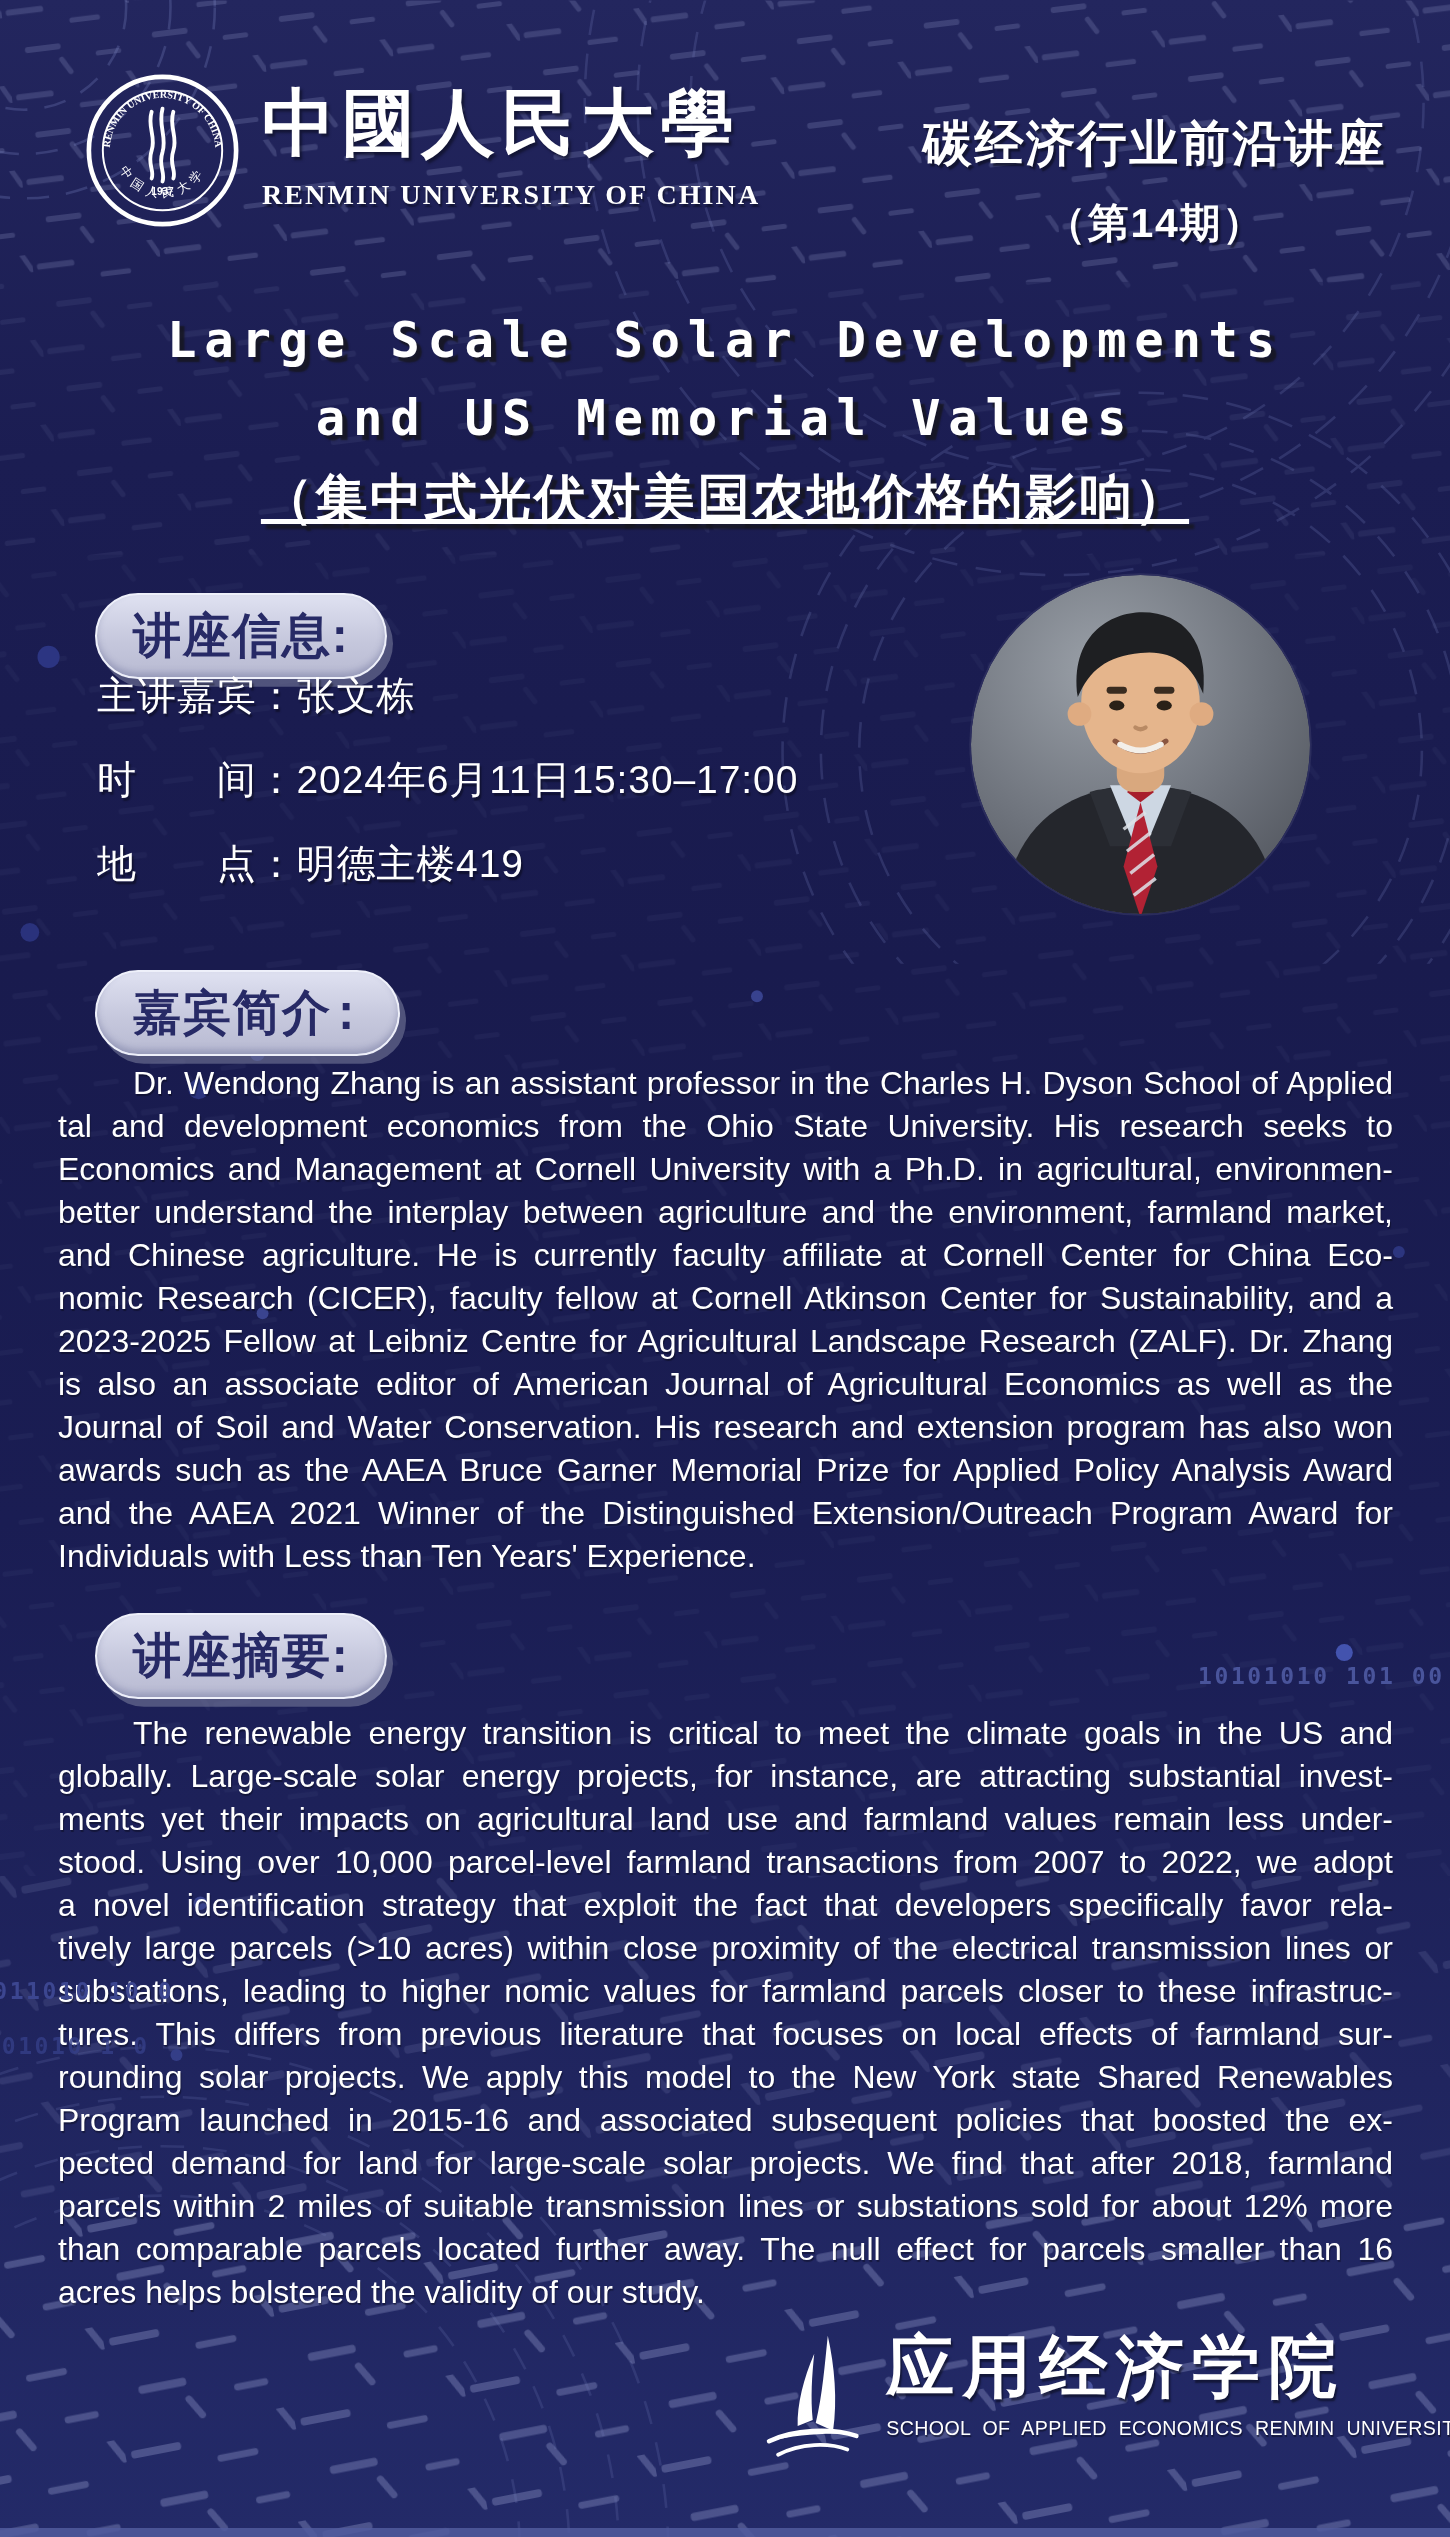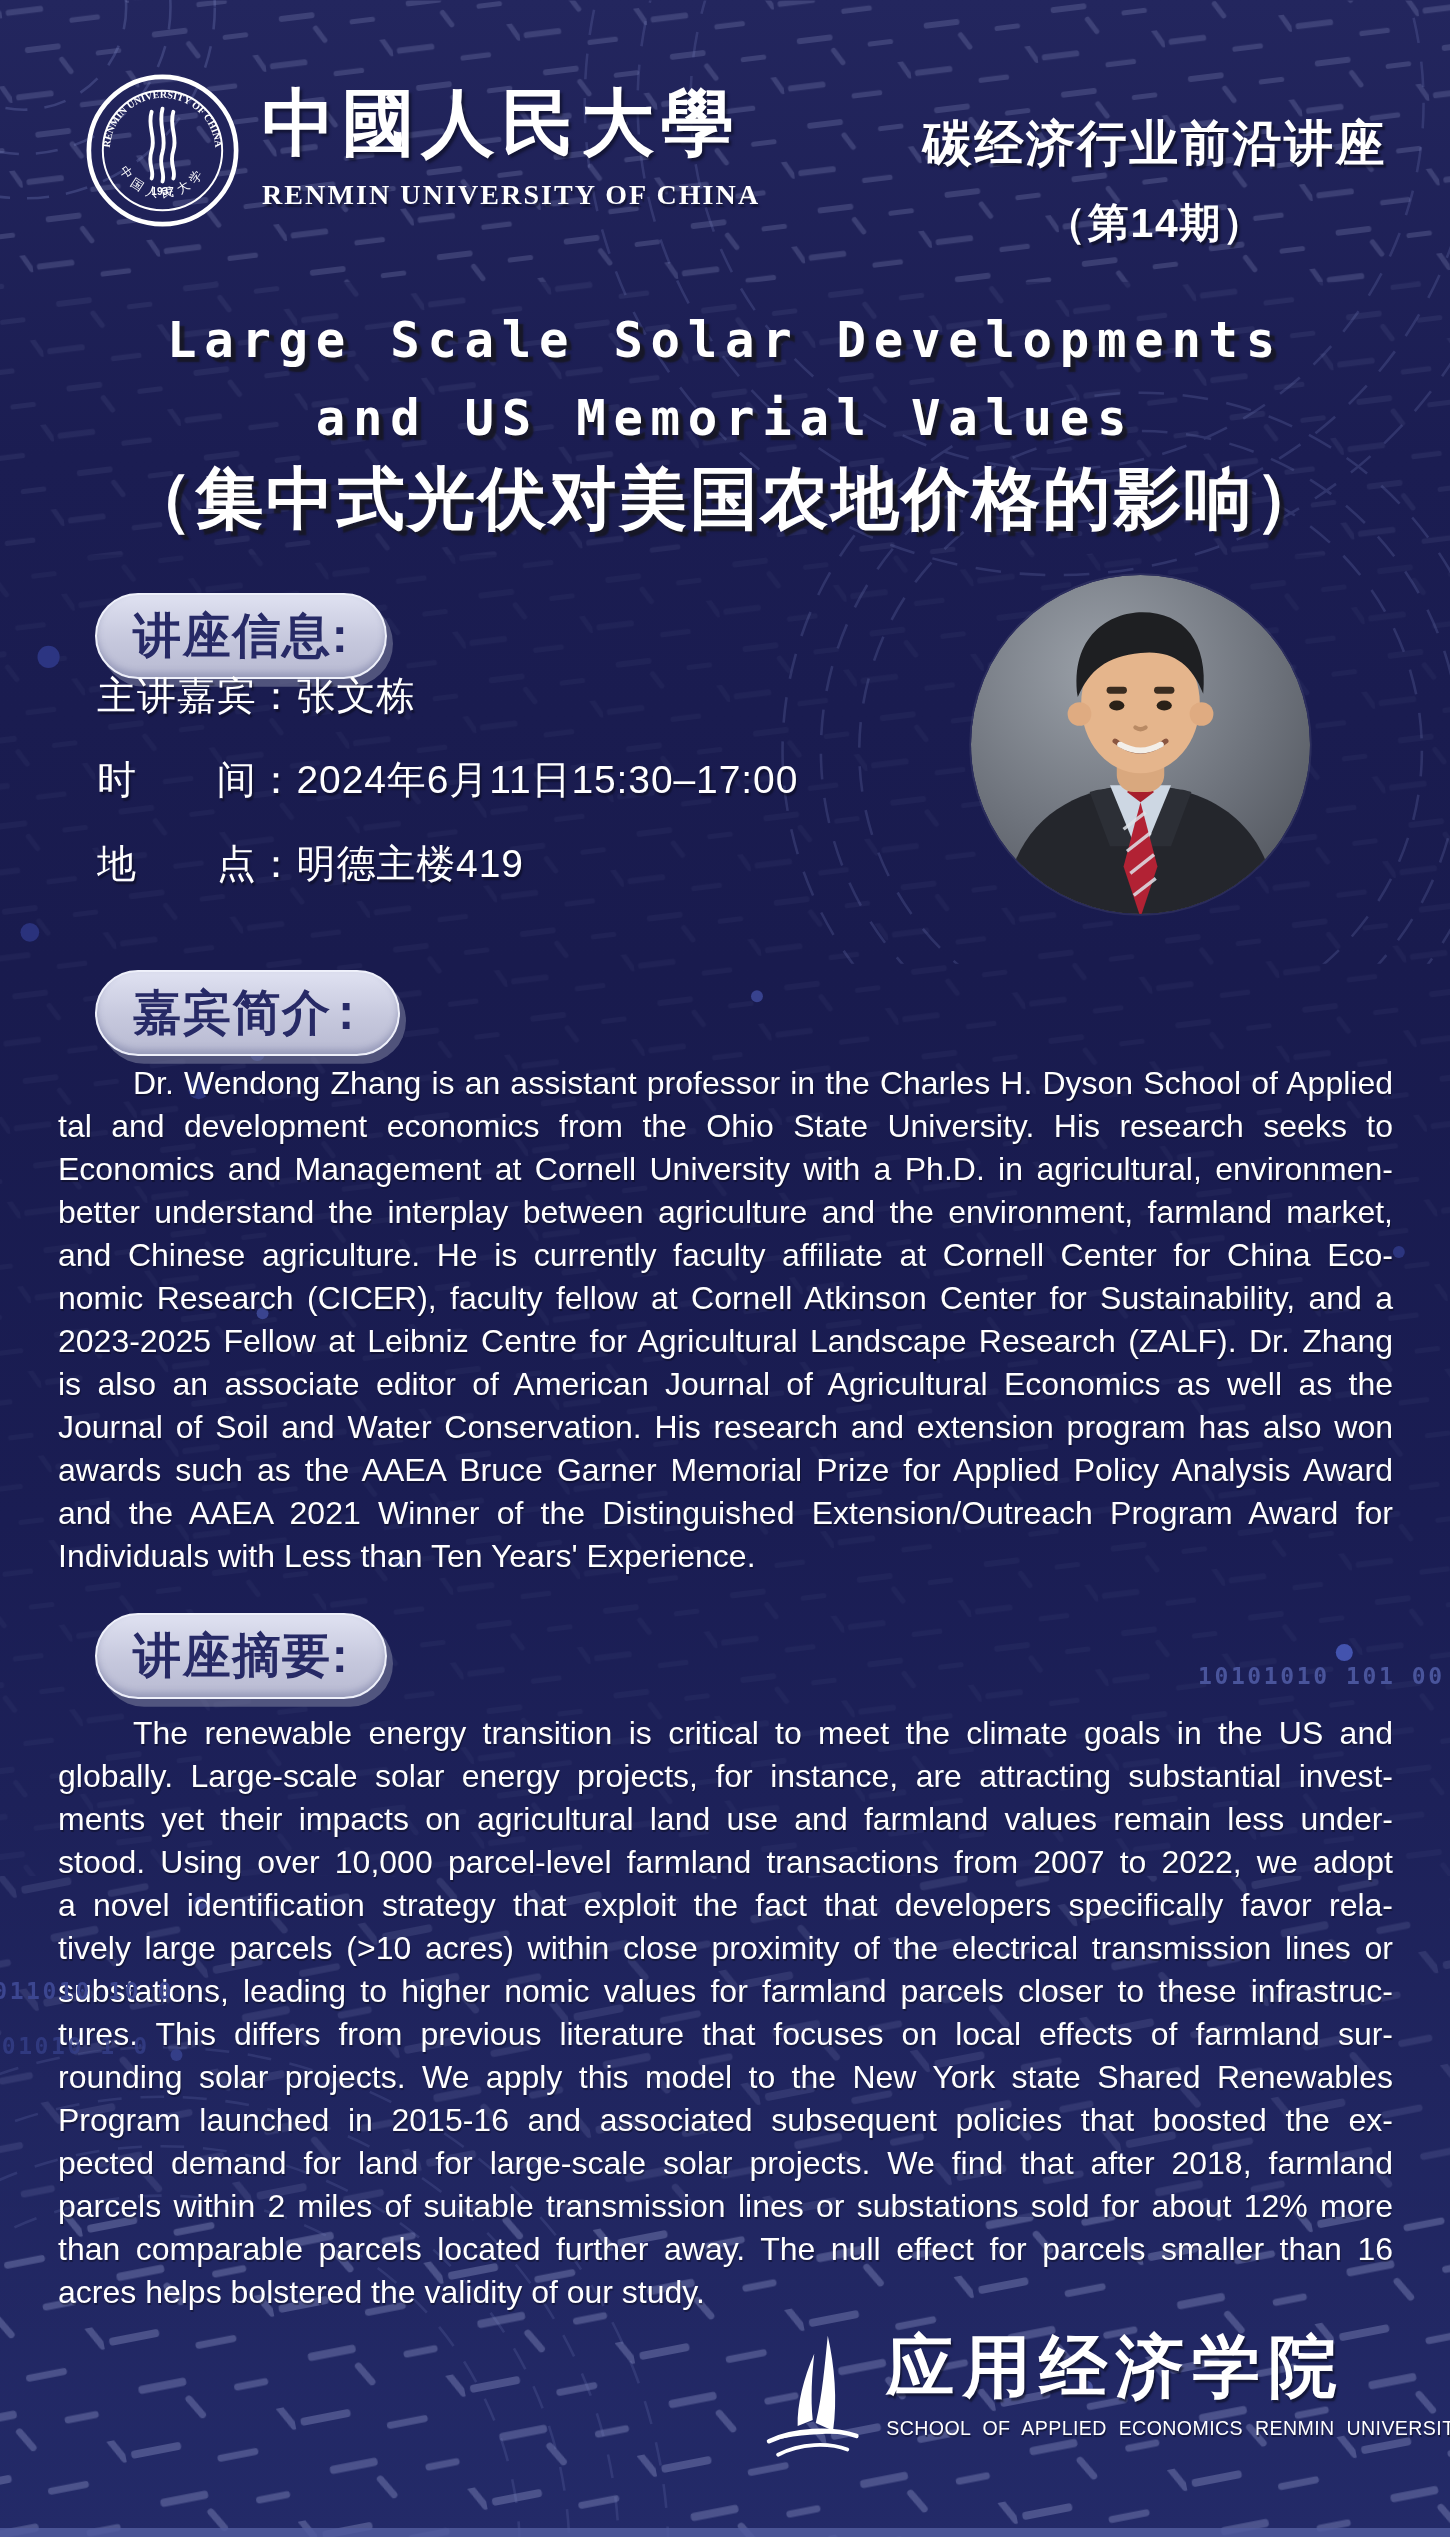--- a/index.html
+++ b/index.html
@@ -17,21 +17,21 @@
   .header-left-text{margin-left:22px;}
   .univ-cn{font-family:"Liberation Serif",serif;font-weight:bold;font-size:73px;line-height:101px;letter-spacing:6.8px;text-shadow:2.6px 3.4px 2.6px rgba(10,12,28,.6);}
   .univ-en{font-family:"Liberation Serif",serif;font-weight:bold;font-size:28px;letter-spacing:2.1px;margin-top:5.1px;text-shadow:1.7px 2.6px 1.7px rgba(10,12,28,.6);}
   .header-right{position:absolute;left:894px;top:111px;width:522px;text-align:center;}
   .series-title{font-size:49px;font-weight:bold;letter-spacing:2.6px;text-shadow:2.6px 3.4px 1.7px rgba(10,12,28,.65);}
   .series-issue{font-size:41px;font-weight:bold;margin-top:19px;letter-spacing:1.7px;text-shadow:2.6px 3.4px 1.7px rgba(10,12,28,.65);}
 
   
   .title-block{position:absolute;left:0;top:302px;width:100%;text-align:center;}
   .title-en{font-family:"DejaVu Sans Mono","Liberation Sans",monospace;font-weight:bold;font-size:49px;letter-spacing:7.7px;line-height:78px;text-shadow:5.1px 5.1px 1.7px rgba(22,22,32,.85);}
-  .title-cn{font-size:68px;font-weight:bold;letter-spacing:2.6px;line-height:80px;text-shadow:5.1px 5.1px 1.7px rgba(22,22,32,.85);}
+  .title-cn{font-size:52px;font-weight:bold;letter-spacing:2.6px;line-height:80px;text-shadow:5.1px 5.1px 1.7px rgba(22,22,32,.85);text-decoration:underline;}
 
   
   .badge{
     position:absolute;left:95px;height:82px;display:inline-flex;align-items:center;
     padding:0 36px;border-radius:44px;
     background:linear-gradient(180deg,#dfe1f1 0%,#c6c8dd 55%,#b8bad2 100%);
     border:2.6px solid #eef0fa;
     box-shadow:6px 7.7px 0 rgba(125,130,160,.55), inset 0 -4.3px 6.8px rgba(90,95,140,.35);
     color:#272a66;font-size:48px;font-weight:bold;letter-spacing:1.7px;white-space:nowrap;
   }

